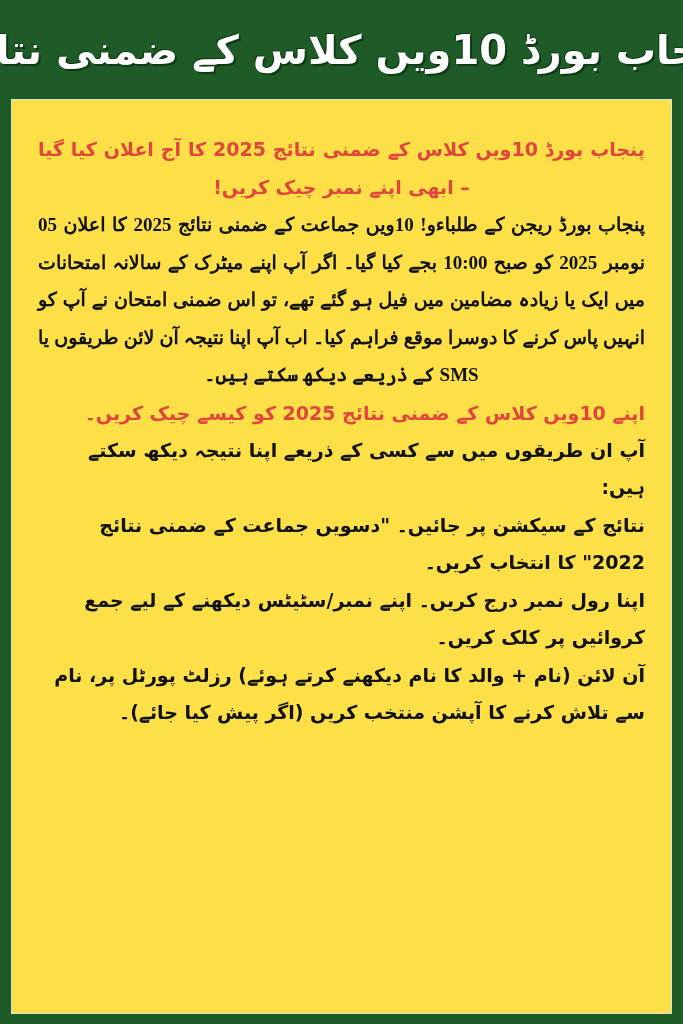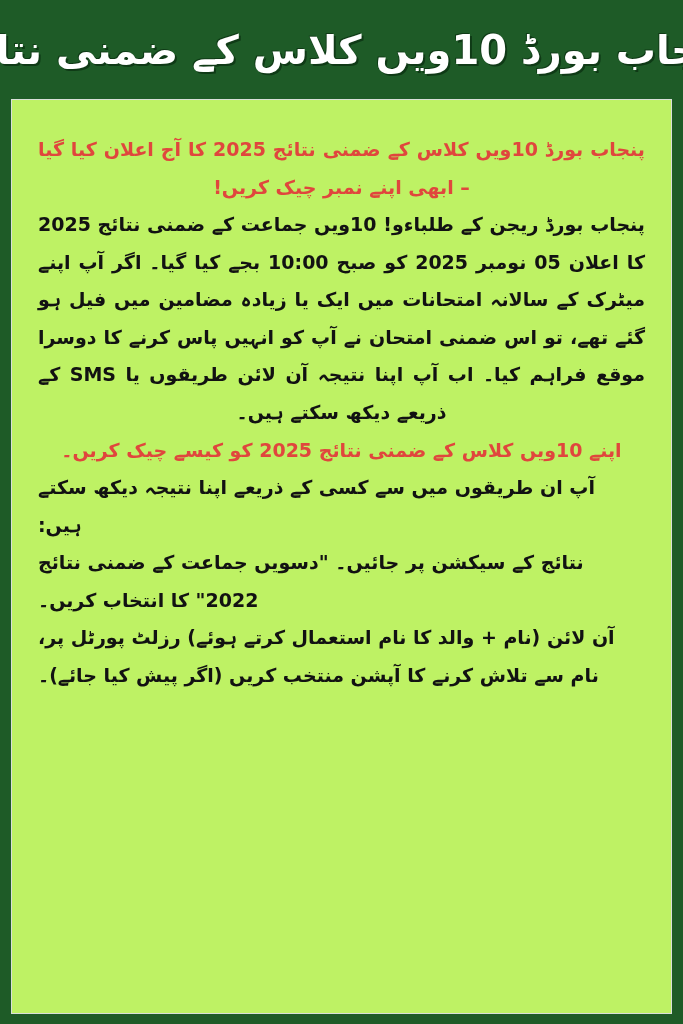--- a/index.html
+++ b/index.html
@@ -22,54 +22,55 @@
       font-weight: bold;
       font-size: 40px;
       letter-spacing: 0px;
       text-shadow: 2px 2px 0 #0f3a16, -1px -1px 0 #0f3a16;
       white-space: nowrap;
     }
     .panel {
       position: absolute;
       left: 11px; top: 99px;
       width: 661px; height: 915px;
-      background: #bef264;
+      background: #fde047;
       border: 1px solid #d9dfd9;
       padding: 30px 26px 10px 26px;
       direction: rtl;
       text-align: center;
     }
     .para {
       color: #121212;
       font-family: "DejaVu Sans", sans-serif;
       font-weight: bold;
       font-size: 19px;
       line-height: 37.5px;
-      text-align: left;
+      text-align: right;
     }
-    .para.justify { text-align: justify; text-align-last: center; }
+    .para.justify { text-align: justify; text-align-last: center; font-family: Liberation Serif, serif; }
     .heading-red {
       color: #e0463d;
       font-weight: bold;
       font-size: 19px;
       line-height: 38px;
-      text-align: center;
+      text-align: right;
     }
     .heading-red.lead {
       text-align: justify;
       text-align-last: center;
     }
   </style>
 </head>
 <body>
 
 <header class="banner">
   <h1 class="banner-title">پنجاب بورڈ 10ویں کلاس کے ضمنی نتائج</h1>
 </header>
 
 <main class="panel">
   <p class="heading-red lead">پنجاب بورڈ 10ویں کلاس کے ضمنی نتائج 2025 کا آج اعلان کیا گیا – ابھی اپنے نمبر چیک کریں!</p>
   <p class="para justify">پنجاب بورڈ ریجن کے طلباءو! 10ویں جماعت کے ضمنی نتائج 2025 کا اعلان 05 نومبر 2025 کو صبح 10:00 بجے کیا گیا۔ اگر آپ اپنے میٹرک کے سالانہ امتحانات میں ایک یا زیادہ مضامین میں فیل ہو گئے تھے، تو اس ضمنی امتحان نے آپ کو انہیں پاس کرنے کا دوسرا موقع فراہم کیا۔ اب آپ اپنا نتیجہ آن لائن طریقوں یا SMS کے ذریعے دیکھ سکتے ہیں۔</p>
   <p class="heading-red">اپنے 10ویں کلاس کے ضمنی نتائج 2025 کو کیسے چیک کریں۔</p>
   <p class="para">آپ ان طریقوں میں سے کسی کے ذریعے اپنا نتیجہ دیکھ سکتے ہیں:</p>
   <p class="para">نتائج کے سیکشن پر جائیں۔ "دسویں جماعت کے ضمنی نتائج 2022" کا انتخاب کریں۔</p>
-  <p class="para">آن لائن (نام + والد کا نام استعمال کرتے ہوئے) رزلٹ پورٹل پر، نام سے تلاش کرنے کا آپشن منتخب کریں (اگر پیش کیا جائے)۔</p>
+  <p class="para">اپنا رول نمبر درج کریں۔ اپنے نمبر/سٹیٹس دیکھنے کے لیے جمع کروائیں پر کلک کریں۔</p>
+  <p class="para">آن لائن (نام + والد کا نام دیکھنے کرتے ہوئے) رزلٹ پورٹل پر، نام سے تلاش کرنے کا آپشن منتخب کریں (اگر پیش کیا جائے)۔</p>
 </main>
 
 </body></html>

